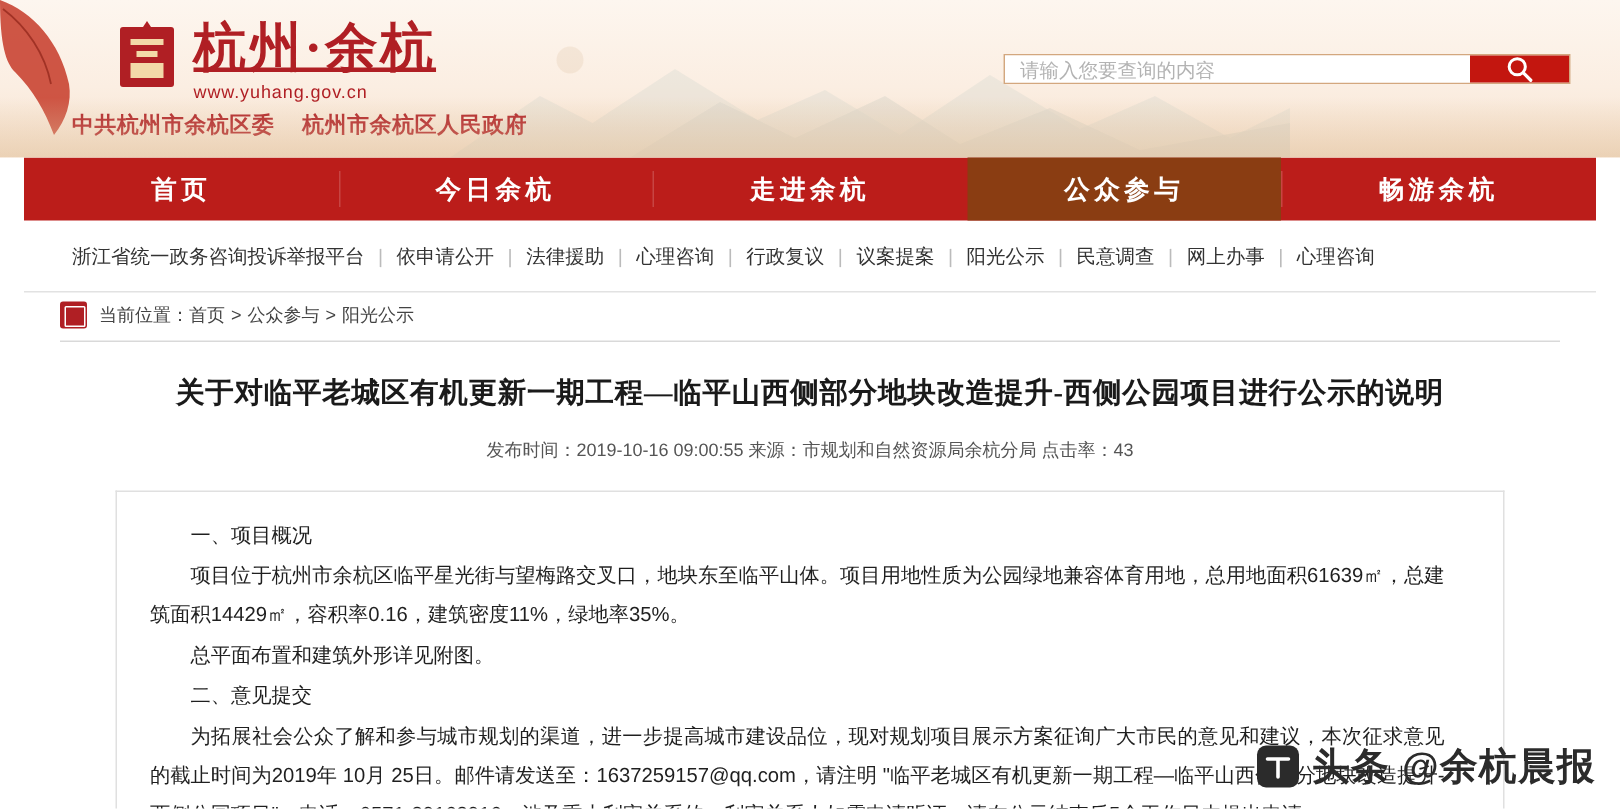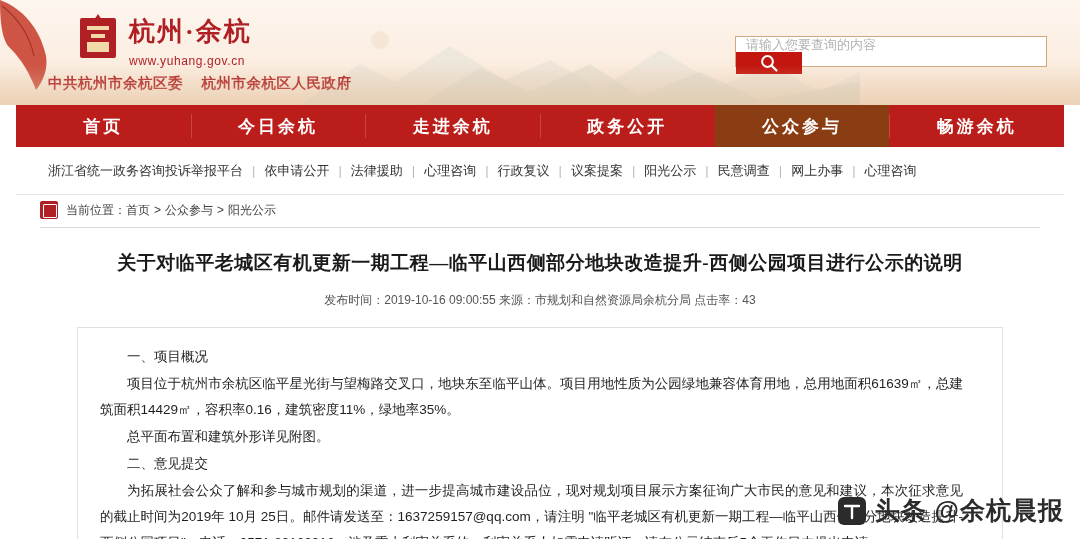--- a/index.html
+++ b/index.html
@@ -51,25 +51,26 @@
     width: 46px; height: 52px;
     margin-right: 8px;
   }
   .logo-text {
     display: flex;
     flex-direction: column;
     justify-content: flex-start;
   }
   .logo-cn {
     font-family: "Liberation Serif", serif;
-    font-size: 26px;
+    font-size: 35px;
     font-weight: bold;
     color: #b01f24;
     letter-spacing: 2px;
     line-height: 40px;
+    text-decoration: underline;
   }
   .logo-en {
     font-size: 12px;
     color: #b01f24;
     letter-spacing: .6px;
     margin-top: 2px;
   }
   .gov-line {
     position: absolute;
     left: 48px; top: 74px;
@@ -77,24 +78,23 @@
     font-weight: bold;
     color: #b01f24;
     letter-spacing: .5px;
   }
   .gov-line span { margin-right: 14px; }
 
   .search-box {
     position: absolute;
     right: 33px; top: 36px;
     display: flex;
-    height: 31px;
+    height: 20px;
     border: 1px solid #d3a77e;
     background: #fff;
-    flex-direction: column;
   }
   .search-input {
     width: 310px;
     border: 0;
     outline: none;
     padding: 0 10px;
     font-size: 13px;
     color: #333;
     background: #fff;
     font-family: "Liberation Sans", sans-serif;
@@ -289,21 +289,20 @@
           <line x1="12.6" y1="12.6" x2="17.5" y2="17.5" stroke="#ffffff" stroke-width="2.2" stroke-linecap="round"></line>
         </svg>
       </button>
     </div>
   </div>
 
   <div class="navbar">
     <div class="nav-item">首页</div>
     <div class="nav-item">今日余杭</div>
     <div class="nav-item">走进余杭</div>
-    <div class="nav-item">政务公开</div>
     <div class="nav-item active">公众参与</div>
     <div class="nav-item">畅游余杭</div>
   </div>
 
   <div class="subnav">
     <a>浙江省统一政务咨询投诉举报平台</a>
     <span class="sep">|</span>
     <a>依申请公开</a>
     <span class="sep">|</span>
     <a>法律援助</a>

